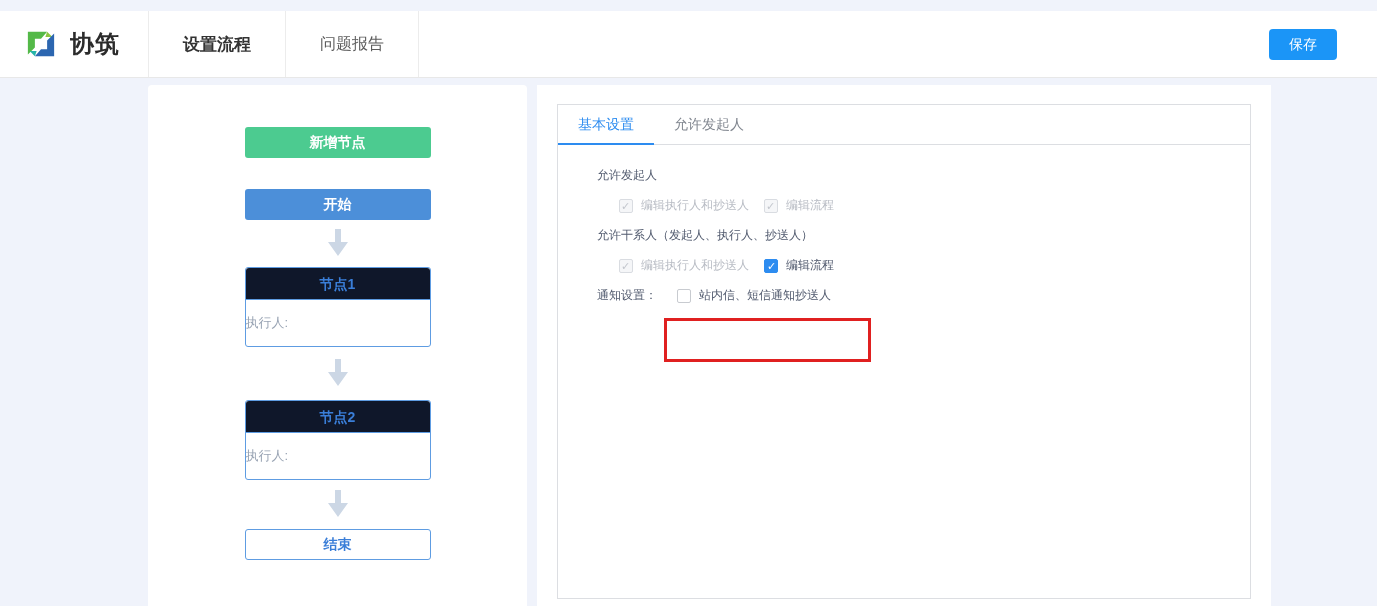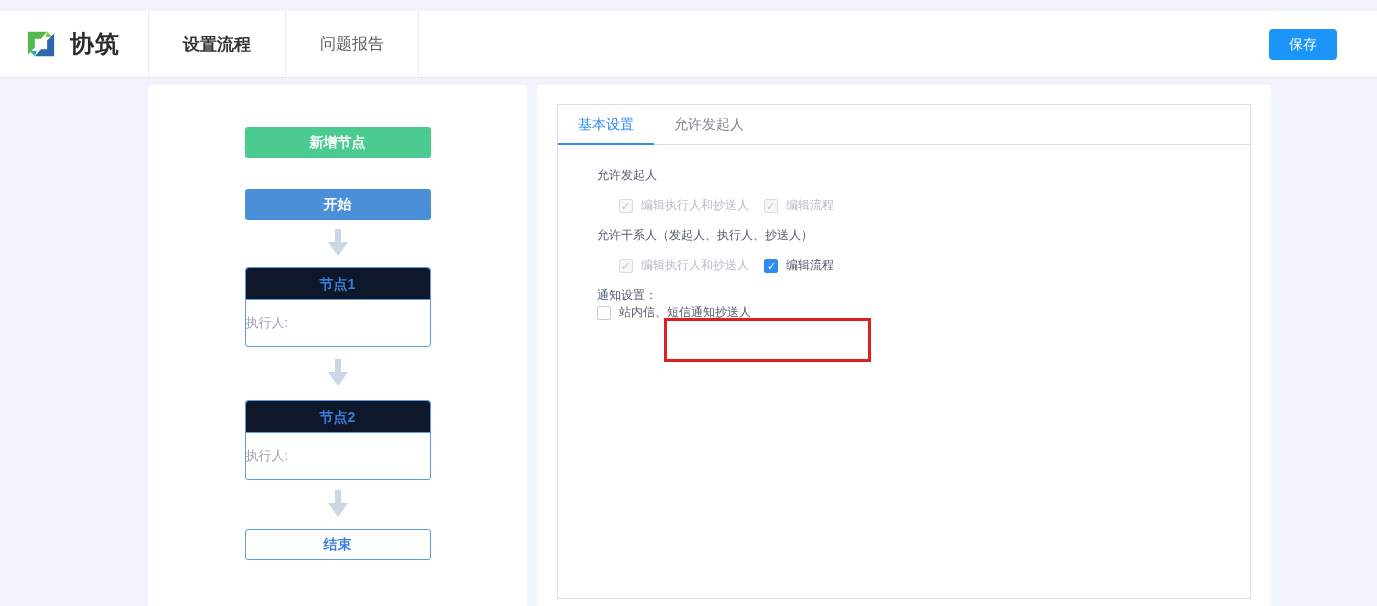--- a/index.html
+++ b/index.html
@@ -108,21 +108,21 @@
     content:"\2713"; position:absolute; left:1px; top:-2px;
     font-size:11px; color:#c2c6cd; font-weight:bold;
   }
   .cb.checked { background:#2d8cf0; border-color:#2d8cf0; }
   .cb.checked::after {
     content:"\2713"; position:absolute; left:2px; top:-2px;
     font-size:11px; color:#fff; font-weight:bold;
   }
   .cb-label-disabled { color:#b8bcc4; }
   .cb-label { color:#515a6e; }
-  .notify-row { margin-top:0;flex-direction:column; }
+  .notify-row { margin-top:0; }
 
   
   .red-annotation {
     position:absolute; left:664px; top:318px; width:207px; height:44px;
     border:3px solid #e02020; pointer-events:none; z-index:10;
   }
 </style>
 </head>
 <body>
 

